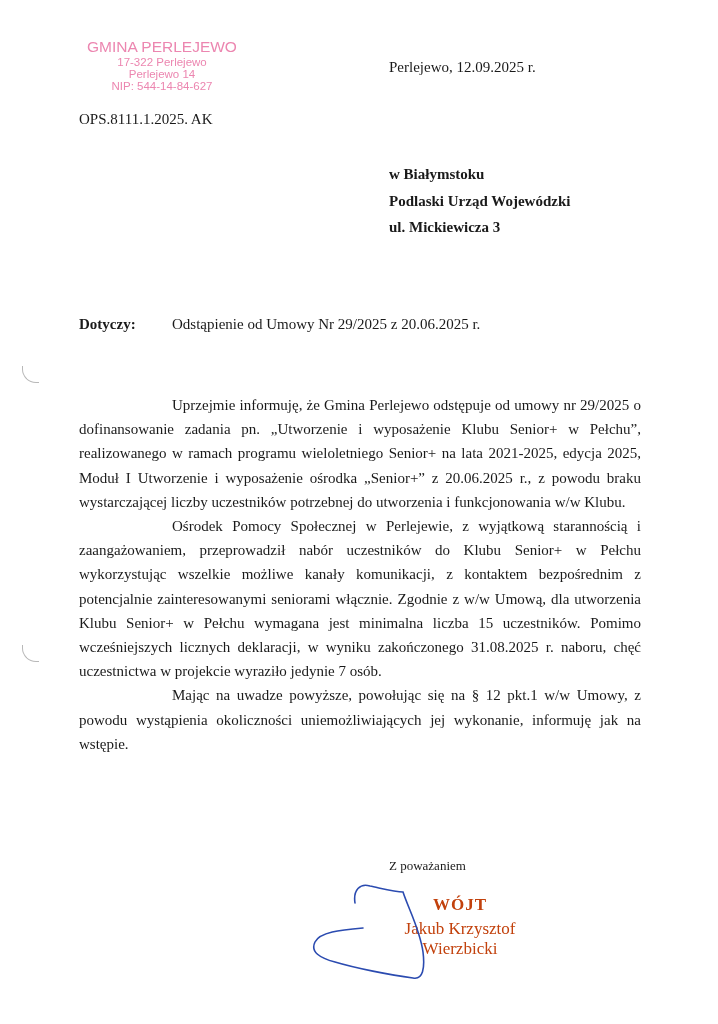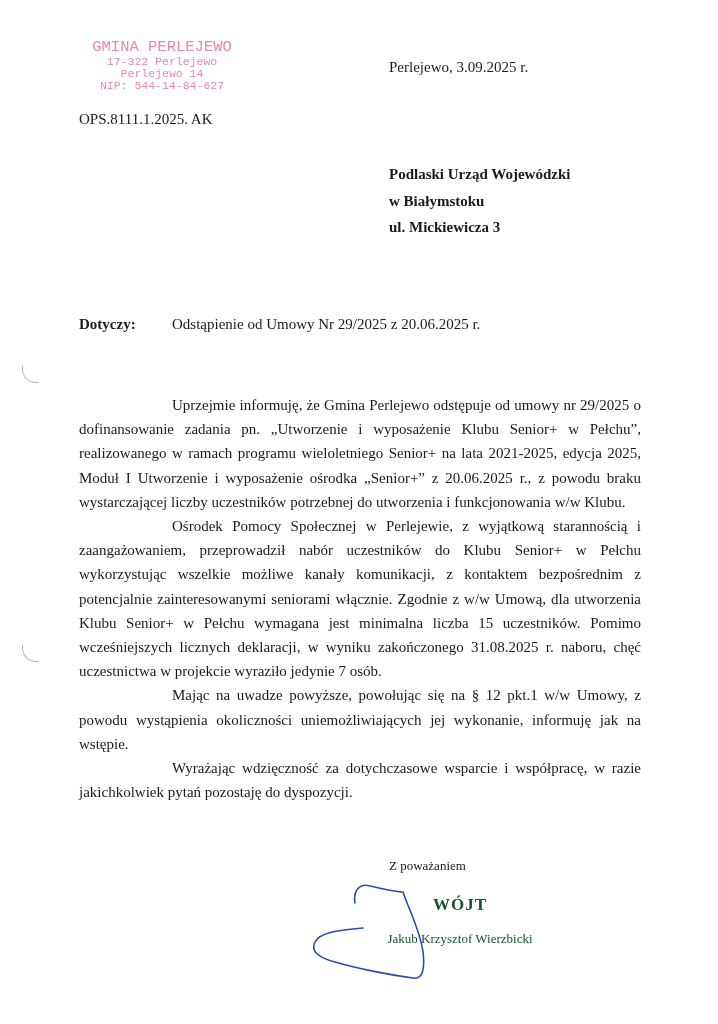--- a/index.html
+++ b/index.html
@@ -21,21 +21,21 @@
       width: 718px; height: 1024px;
       background: #ffffff;
     }
     
     .stamp {
       position: absolute;
       left: 82px;
       top: 38px;
       width: 160px;
       text-align: center;
-      font-family: Liberation Mono, monospace;
+      font-family: Liberation Sans, sans-serif;
       color: #ec86b0;
     }
     .stamp .stamp-title {
       font-size: 15.5px;
       letter-spacing: 0px;
       line-height: 18px;
       font-weight: normal;
     }
     .stamp .stamp-line {
       font-size: 11.5px;
@@ -92,31 +92,31 @@
       left: 389px;
       top: 858px;
       font-size: 13px;
     }
     .signature-stamp {
       position: absolute;
       left: 360px;
       top: 895px;
       width: 180px;
       text-align: center;
-      color: #14532d;
+      color: #c2410c;
     }
     .signature-stamp .title {
       font-size: 17px;
       font-weight: bold;
       letter-spacing: 1px;
       padding-left: 20px;
     }
     .signature-stamp .name {
-      font-size: 13px;
-      margin-top: 16px;
+      font-size: 17px;
+      margin-top: 4px;
       padding-left: 20px;
     }
     .signature-svg {
       position: absolute;
       left: 305px;
       top: 880px;
       width: 120px;
       height: 100px;
     }
     .punch-mark {
@@ -136,40 +136,39 @@
   <div class="punch-mark" style="left:22px; top:366px;"></div>
   <div class="punch-mark" style="left:22px; top:645px;"></div>
 
   <div class="stamp">
     <div class="stamp-title">GMINA PERLEJEWO</div>
     <div class="stamp-line">17-322 Perlejewo</div>
     <div class="stamp-line">Perlejewo 14</div>
     <div class="stamp-line">NIP: 544-14-84-627</div>
   </div>
 
-  <div class="place-date">Perlejewo, 3.09.2025 r.</div>
+  <div class="place-date">Perlejewo, 12.09.2025 r.</div>
 
   <div class="ref-number">OPS.8111.1.2025. AK</div>
 
   <div class="recipient">
+    <div>w Białymstoku</div>
     <div>Podlaski Urząd Wojewódzki</div>
-    <div>w Białymstoku</div>
     <div>ul. Mickiewicza 3</div>
   </div>
 
   <div class="subject">
     <span class="subject-label">Dotyczy:</span>
     <span class="subject-text">Odstąpienie od Umowy Nr 29/2025 z 20.06.2025 r.</span>
   </div>
 
   <div class="body-text">
     <p>Uprzejmie informuję, że Gmina Perlejewo odstępuje od umowy nr 29/2025 o dofinansowanie zadania pn. „Utworzenie i wyposażenie Klubu Senior+ w Pełchu”, realizowanego w ramach programu wieloletniego Senior+ na lata 2021-2025, edycja 2025, Moduł I Utworzenie i wyposażenie ośrodka „Senior+” z 20.06.2025 r., z powodu braku wystarczającej liczby uczestników potrzebnej do utworzenia i funkcjonowania w/w Klubu.</p>
     <p>Ośrodek Pomocy Społecznej w Perlejewie, z wyjątkową starannością i zaangażowaniem, przeprowadził nabór uczestników do Klubu Senior+ w Pełchu wykorzystując wszelkie możliwe kanały komunikacji, z kontaktem bezpośrednim z potencjalnie zainteresowanymi seniorami włącznie. Zgodnie z w/w Umową, dla utworzenia Klubu Senior+ w Pełchu wymagana jest minimalna liczba 15 uczestników. Pomimo wcześniejszych licznych deklaracji, w wyniku zakończonego 31.08.2025 r. naboru, chęć uczestnictwa w projekcie wyraziło jedynie 7 osób.</p>
     <p>Mając na uwadze powyższe, powołując się na § 12 pkt.1 w/w Umowy, z powodu wystąpienia okoliczności uniemożliwiających jej wykonanie, informuję jak na wstępie.</p>
-    <p>Wyrażając wdzięczność za dotychczasowe wsparcie i współpracę, w razie jakichkolwiek pytań pozostaję do dyspozycji.</p>
   </div>
 
   <div class="closing">Z poważaniem</div>
 
   <div class="signature-stamp">
     <div class="title">WÓJT</div>
     <div class="name">Jakub Krzysztof Wierzbicki</div>
   </div>
 
   <svg class="signature-svg" viewBox="0 0 120 100">

